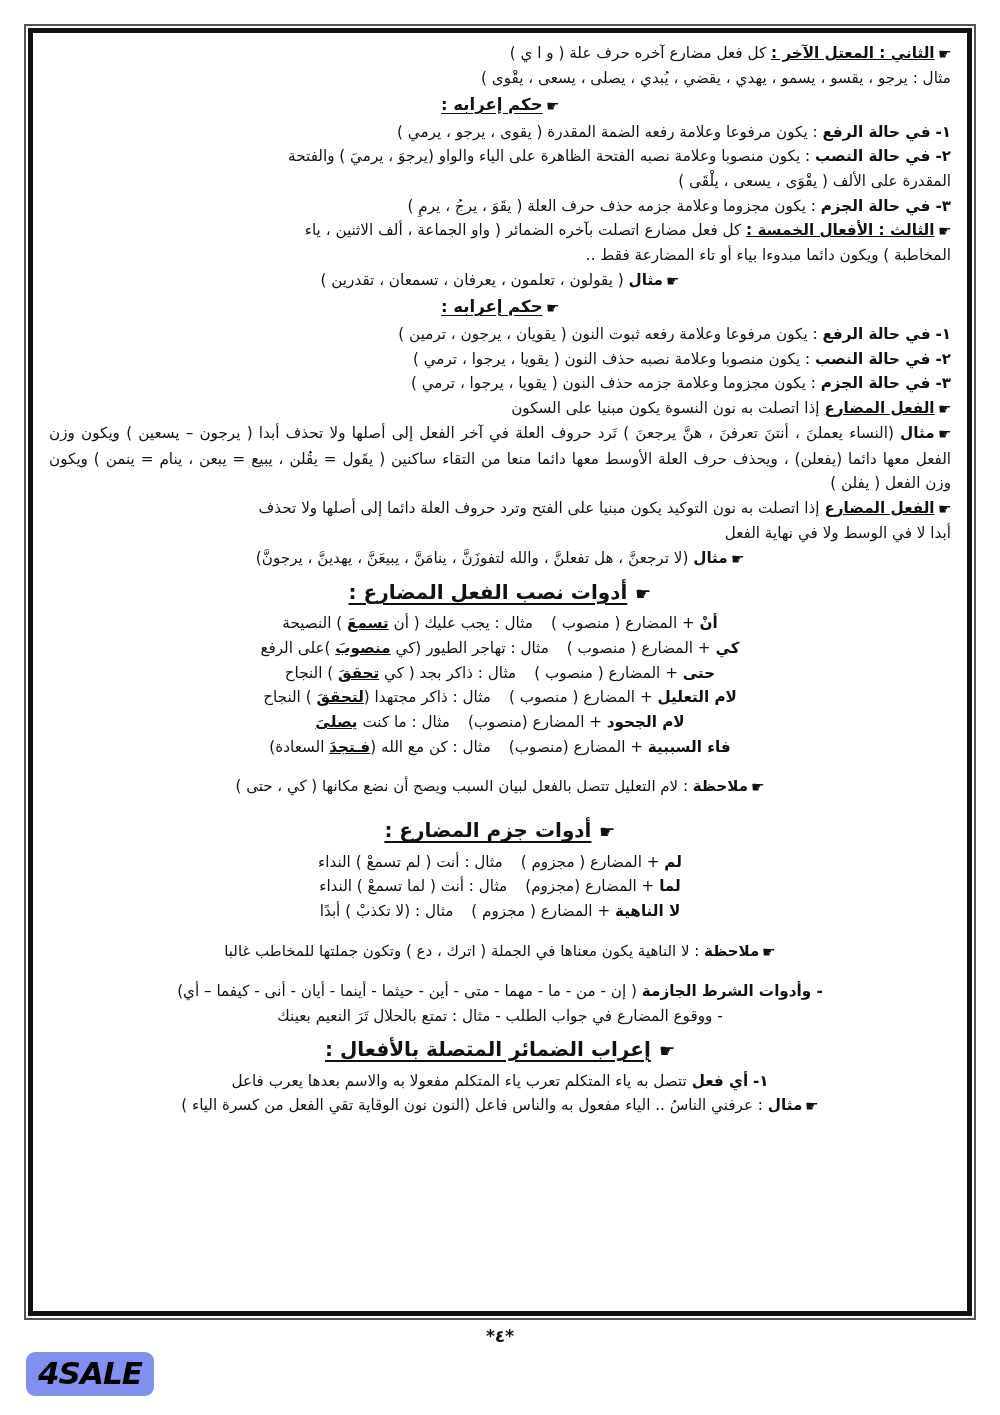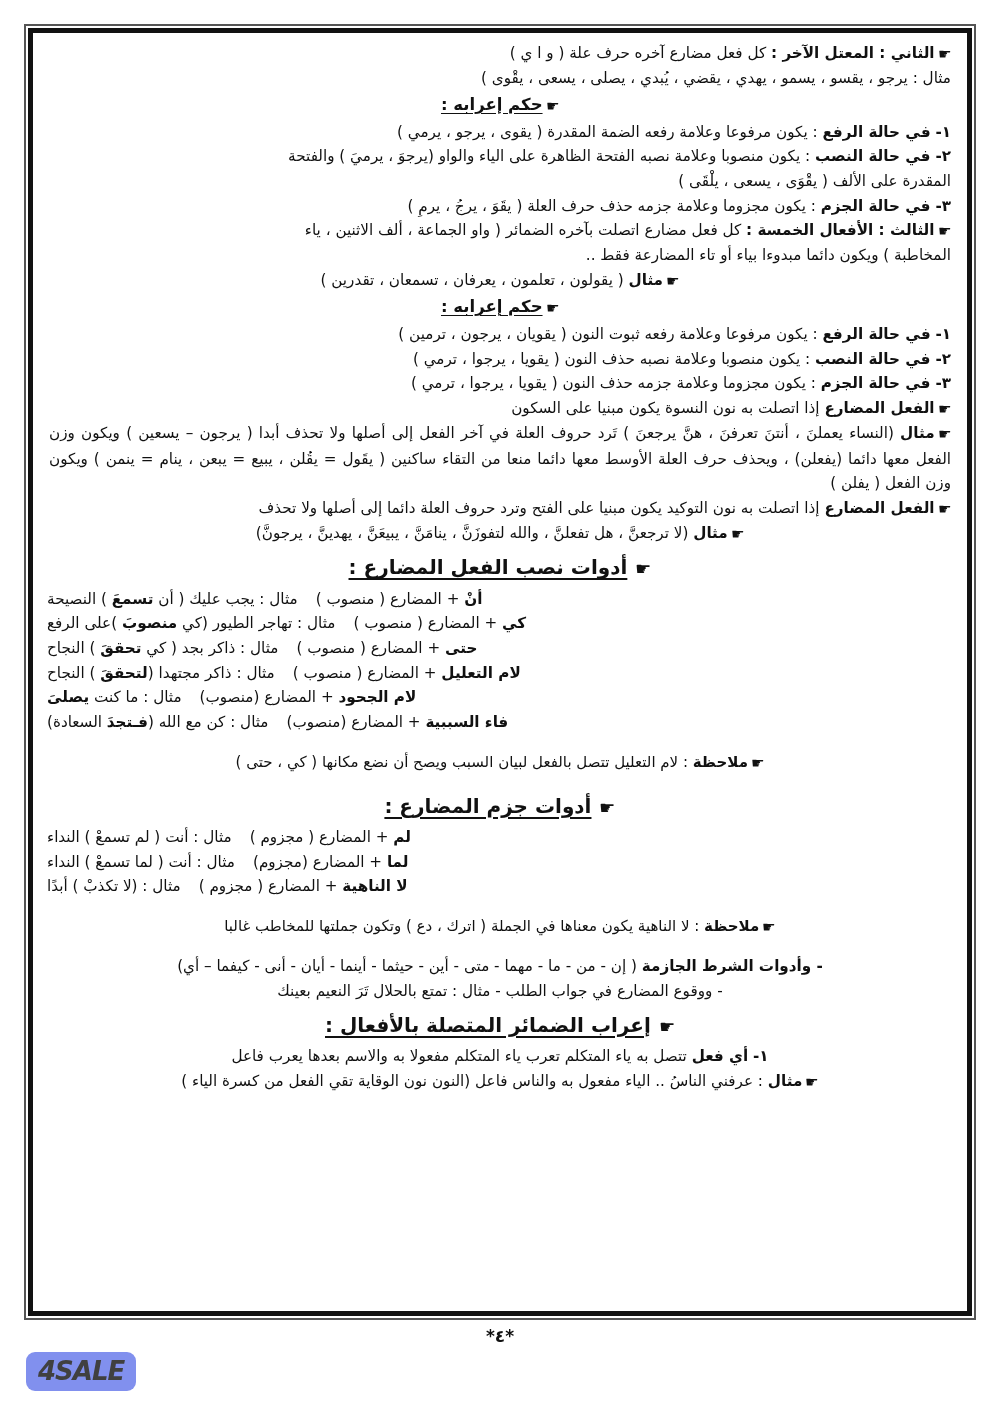--- a/index.html
+++ b/index.html
@@ -52,21 +52,21 @@
     display: inline-block;
     font-family: "DejaVu Sans", sans-serif;
     font-size: 15px;
     transform: scaleX(-1);
     margin-left: 3px;
     color: #111;
     vertical-align: -1px;
   }
 
   .b    { font-weight: bold; }
-  .bu   { font-weight: bold; }
+  .bu   { font-weight: bold; text-decoration: underline; }
 
   
   .section-head {
     text-align: center;
     font-weight: bold;
     font-size: 20px;
     margin: 5px 0 3px 0;
     letter-spacing: 0;
   }
   .section-head .htext {
@@ -76,21 +76,21 @@
   }
   .section-head .bullet-glyph {
     font-size: 18px;
     text-decoration: none;
     margin-left: 8px;
   }
 
   
   .rule-rows { margin: 1px 0 2px 0; }
   .rule-row {
-    text-align: left;
+    text-align: center;
     font-size: 15.2px;
     line-height: 1.62;
     white-space: nowrap;
   }
   .rule-row .lhs { font-weight: bold; }
   .gap { display: inline-block; width: 18px; }
 
   .sub-note { text-align: center; font-size: 15px; }
 
   
@@ -125,23 +125,23 @@
     top: 1352px;
     background: #8190ee;
     border-radius: 9px;
     padding: 6px 12px 7px 12px;
     display: inline-block;
   }
   .watermark .wm-text {
     font-family: "DejaVu Sans", "Liberation Sans", sans-serif;
     font-weight: bold;
     font-style: italic;
-    font-size: 26px;
+    font-size: 31px;
     line-height: 1;
-    color: #404040;
+    color: #000000;
     letter-spacing: -1px;
     display: block;
   }
 </style>
 </head>
 <body>
 
 <div class="page-frame">
   <div class="doc-body">
 
@@ -190,20 +190,21 @@
     <p class="line">
       <span class="bullet-glyph">☚</span><span class="bu">الفعل المضارع</span><span> إذا اتصلت به نون النسوة يكون مبنيا على السكون</span>
     </p>
     <p class="line justify">
       <span class="bullet-glyph">☚</span><span class="b">مثال</span><span> (النساء يعملنَ ، أنتنَ تعرفنَ ، هنَّ يرجعنَ ) تَرد حروف العلة في آخر الفعل إلى أصلها ولا تحذف أبدا ( يرجون – يسعين ) ويكون وزن الفعل معها دائما (يفعلن) ، ويحذف حرف العلة الأوسط معها دائما منعا من التقاء ساكنين ( يقَول = يقُلن ، يبيع = يبعن ، ينام = ينمن ) ويكون وزن الفعل ( يفلن )</span>
     </p>
 
     <p class="line justify">
       <span class="bullet-glyph">☚</span><span class="bu">الفعل المضارع</span><span> إذا اتصلت به نون التوكيد يكون مبنيا على الفتح وترد حروف العلة دائما إلى أصلها ولا تحذف</span>
     </p>
+    <p class="line">أبدا لا في الوسط ولا في نهاية الفعل</p>
     <p class="line center">
       <span class="bullet-glyph">☚</span><span class="b">مثال</span><span> (لا ترجعنَّ ، هل تفعلنَّ ، والله لتفوزَنَّ  ، ينامَنَّ ، يبيعَنَّ ، يهدينَّ ، يرجونَّ)</span>
     </p>
 
     <div class="section-head">
       <span class="bullet-glyph">☚</span><span class="htext">أدوات نصب الفعل المضارع :</span>
     </div>
 
     <div class="rule-rows">
       <div class="rule-row">

